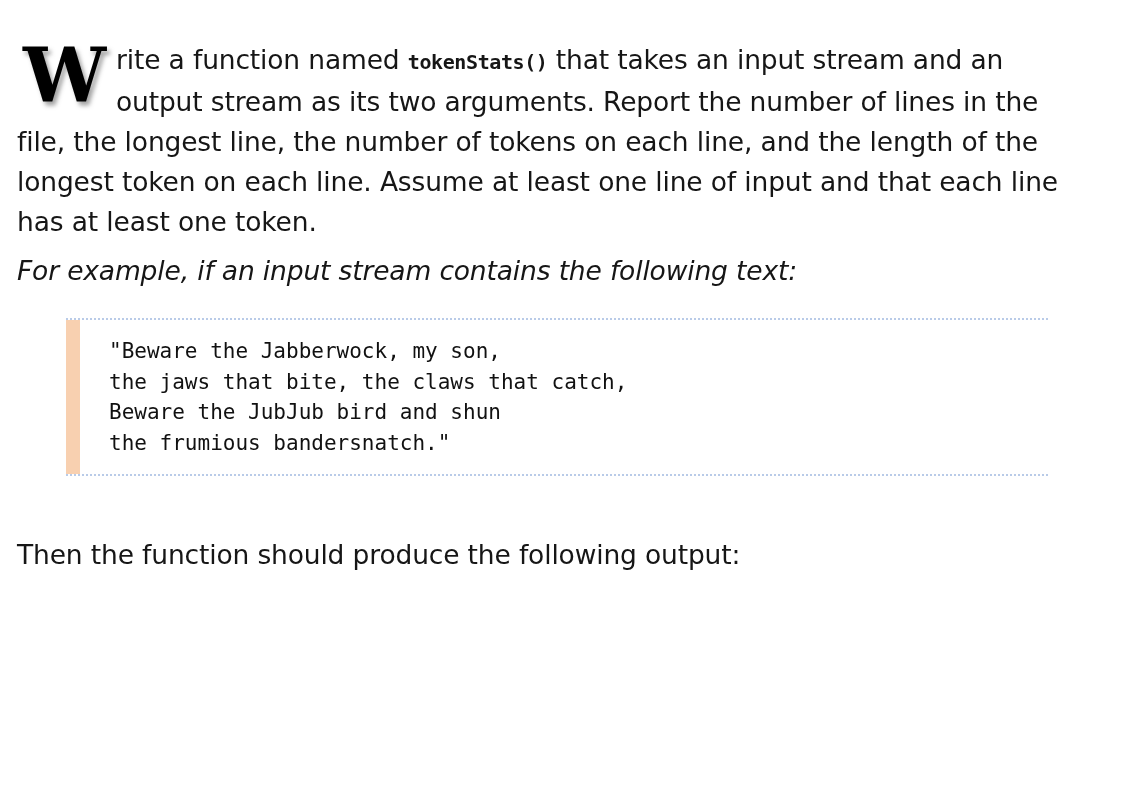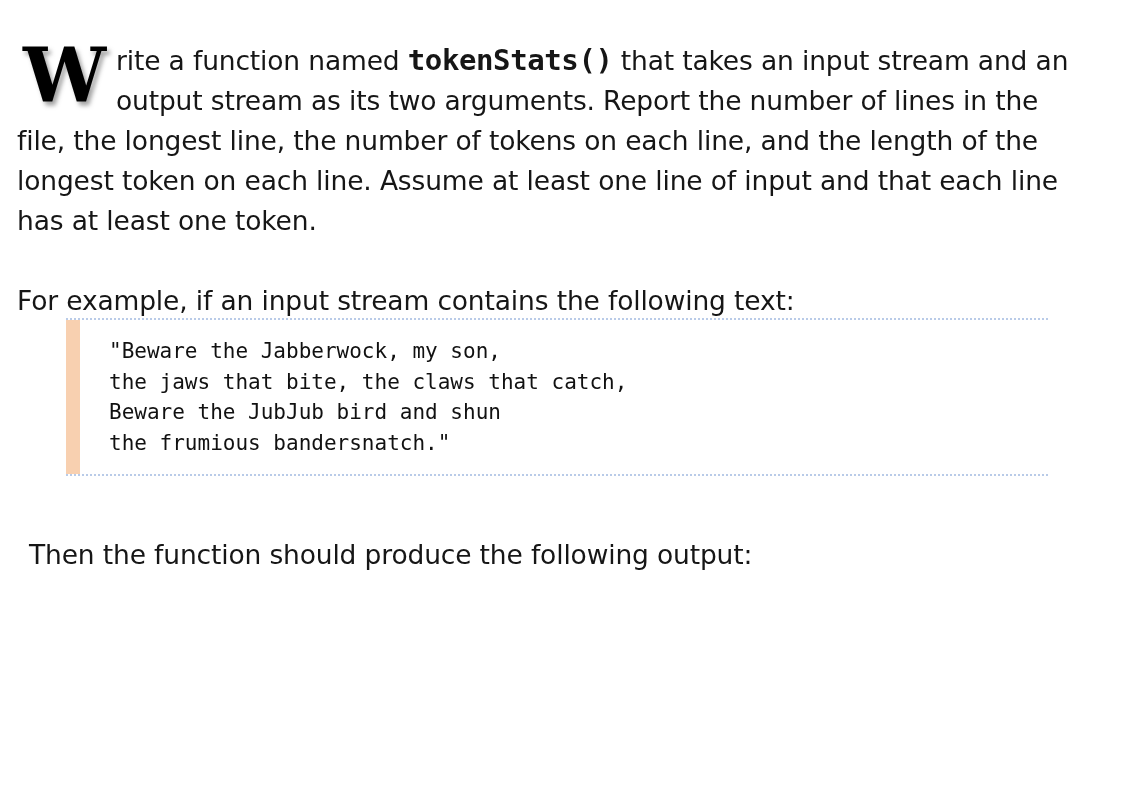--- a/index.html
+++ b/index.html
@@ -49,37 +49,37 @@
     font-size: 74px;
     line-height: 62px;
     color: #000000;
     margin: 4px 10px 0 6px;
     text-shadow: 3px 4px 4px rgba(90,90,90,0.55);
   }
 
   .mono-inline {
     font-family: "DejaVu Sans Mono", monospace;
     font-weight: bold;
-    font-size: 29px;
+    font-size: 20px;
     letter-spacing: -0.4px;
   }
 
   .para-example {
     position: absolute;
     left: 17px;
-    top: 254px;
+    top: 224px;
     width: 1070px;
+    font-style: italic;
   }
 
   .para-output {
     position: absolute;
     left: 17px;
     top: 508px;
     width: 1070px;
-    margin-left: 12px;
   }
 
   
   .codeblock {
     position: absolute;
     left: 66px;
     width: 982px;
     box-sizing: border-box;
     border-top: 2px dotted #b9cbe8;
     border-bottom: 2px dotted #b9cbe8;

